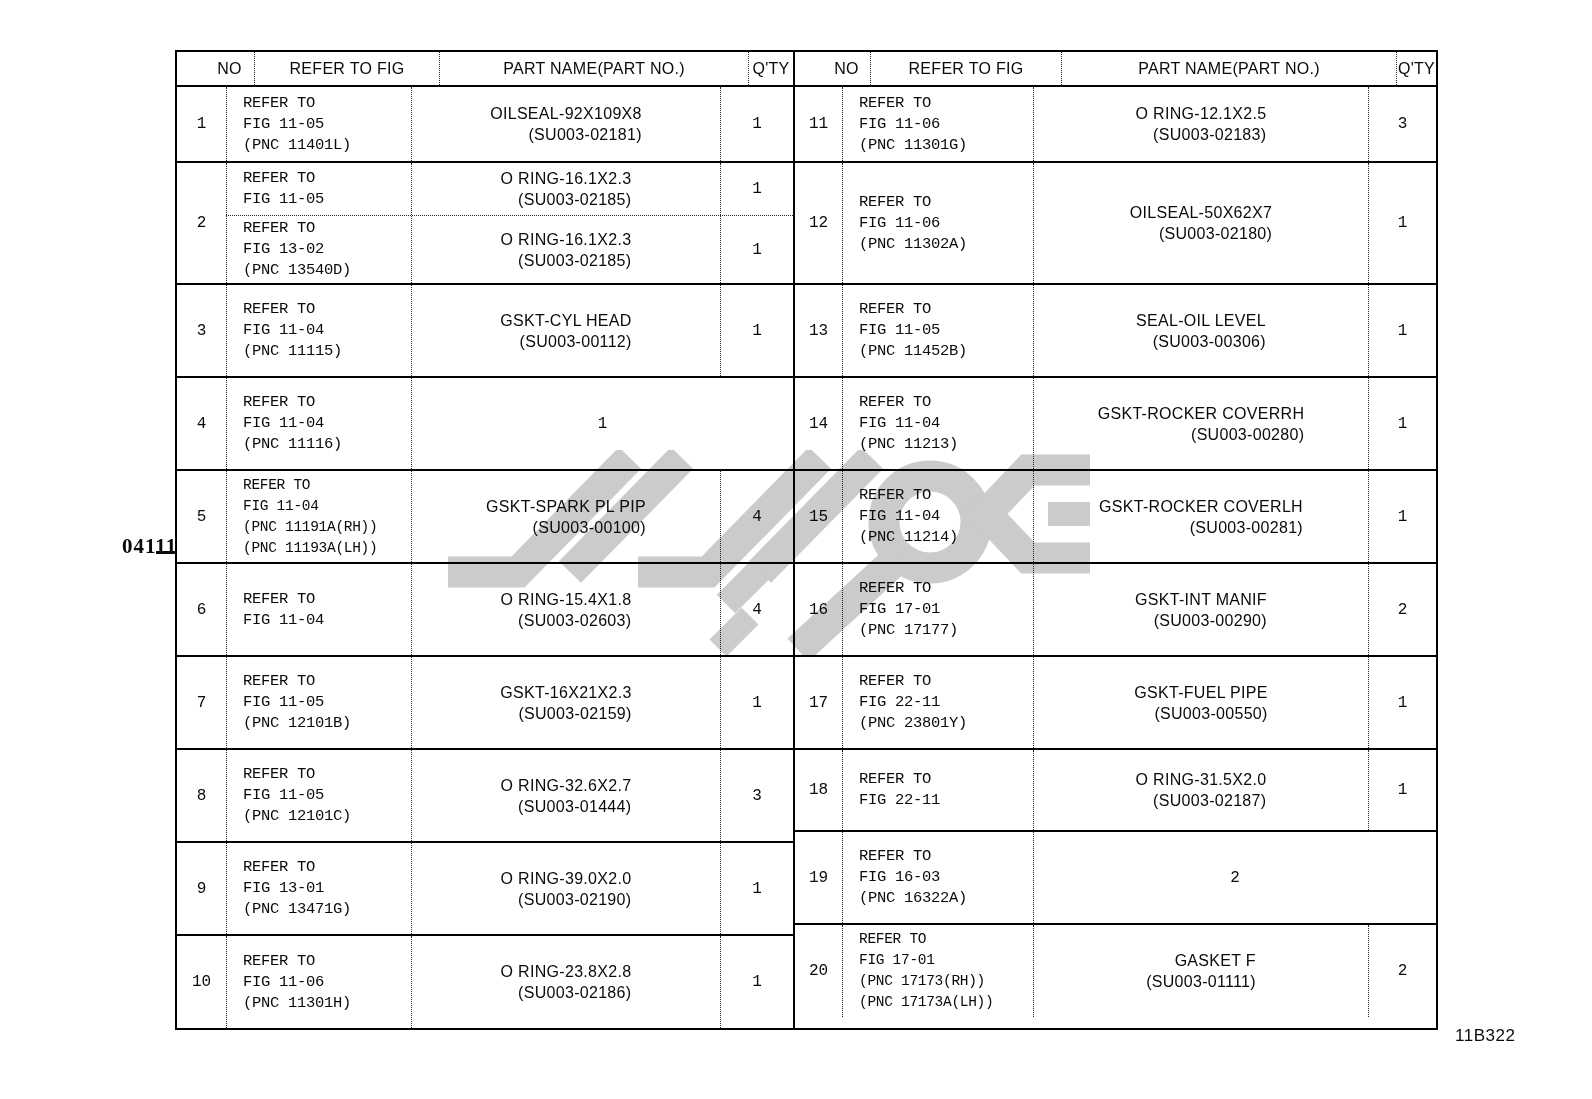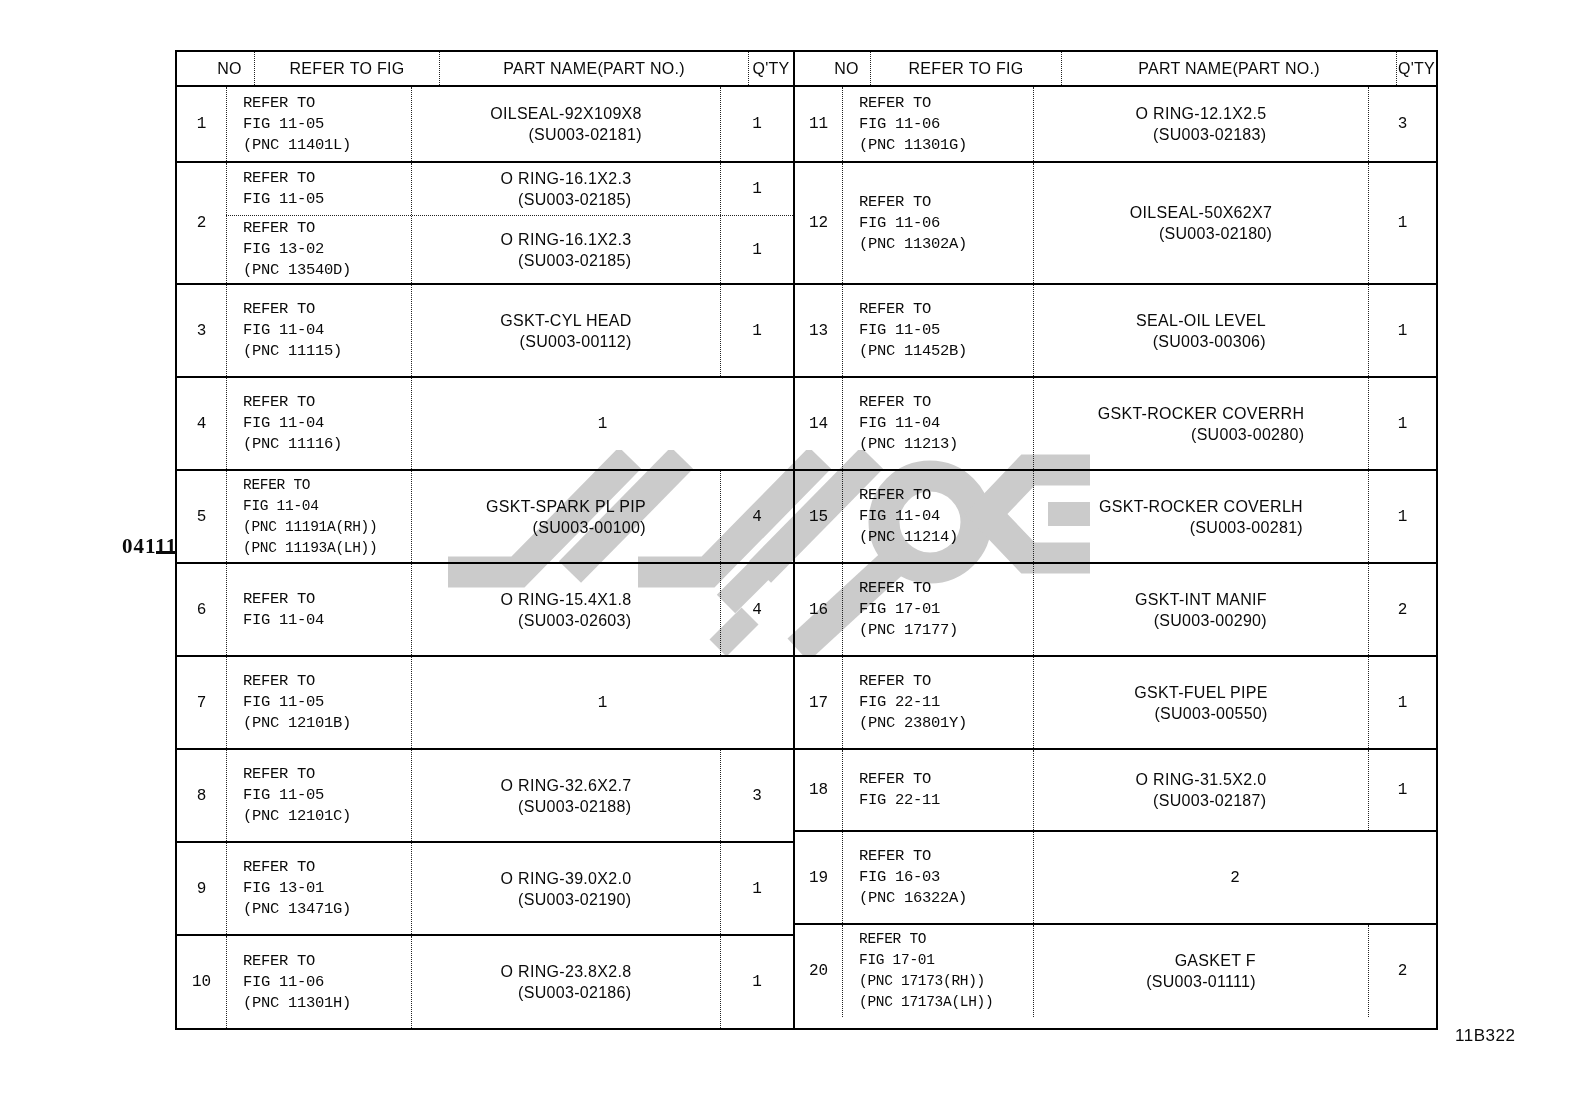--- a/index.html
+++ b/index.html
@@ -184,30 +184,32 @@
       <div class="cell c3 part">O RING-15.4X1.8
 (SU003-02603)</div>
       <div class="cell c4 qty">4</div>
     </div>
 
     <div class="row" style="height:93px">
       <div class="cell c1 no">7</div>
       <div class="cell c2 refer">REFER TO
 FIG 11-05
 (PNC 12101B)</div>
+      <div class="cell c3 part">GSKT-16X21X2.3
+(SU003-02159)</div>
       <div class="cell c4 qty">1</div>
     </div>
 
     <div class="row" style="height:93px">
       <div class="cell c1 no">8</div>
       <div class="cell c2 refer">REFER TO
 FIG 11-05
 (PNC 12101C)</div>
       <div class="cell c3 part">O RING-32.6X2.7
-(SU003-02188)</div>
+(SU003-01444)</div>
       <div class="cell c4 qty">3</div>
     </div>
 
     <div class="row" style="height:93px">
       <div class="cell c1 no">9</div>
       <div class="cell c2 refer">REFER TO
 FIG 13-01
 (PNC 13471G)</div>
       <div class="cell c3 part">O RING-39.0X2.0
 (SU003-02190)</div>

